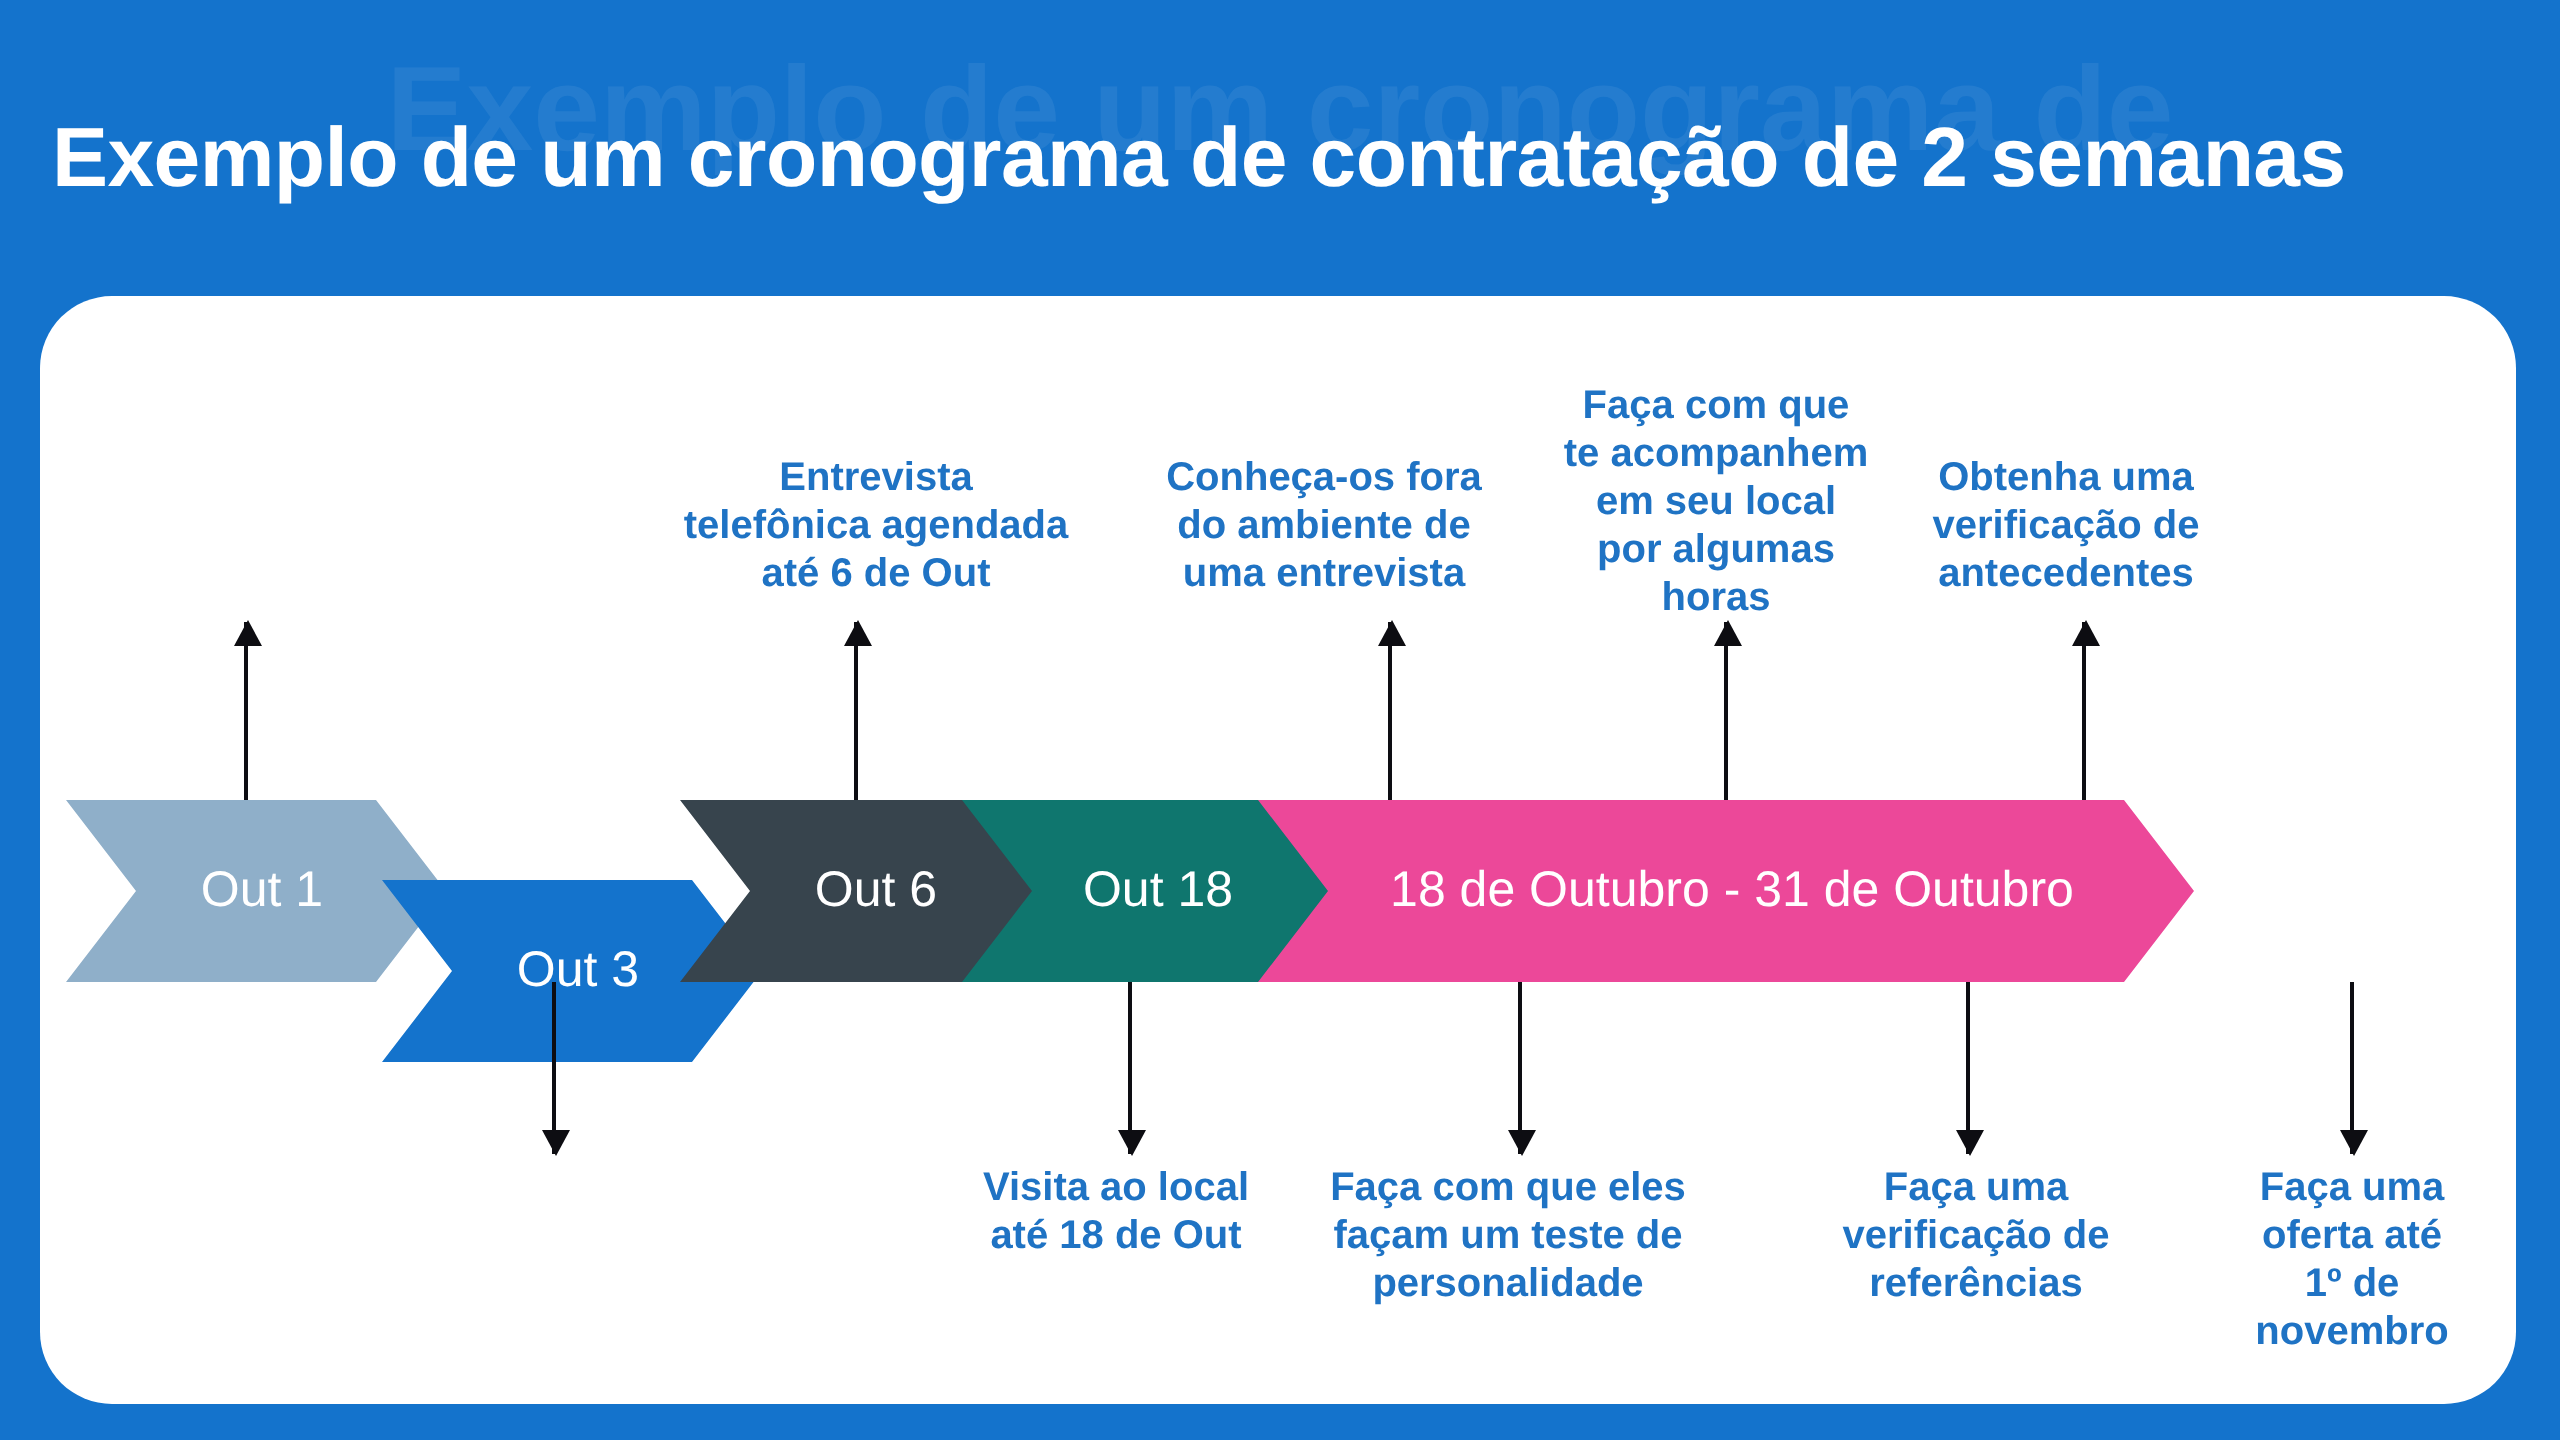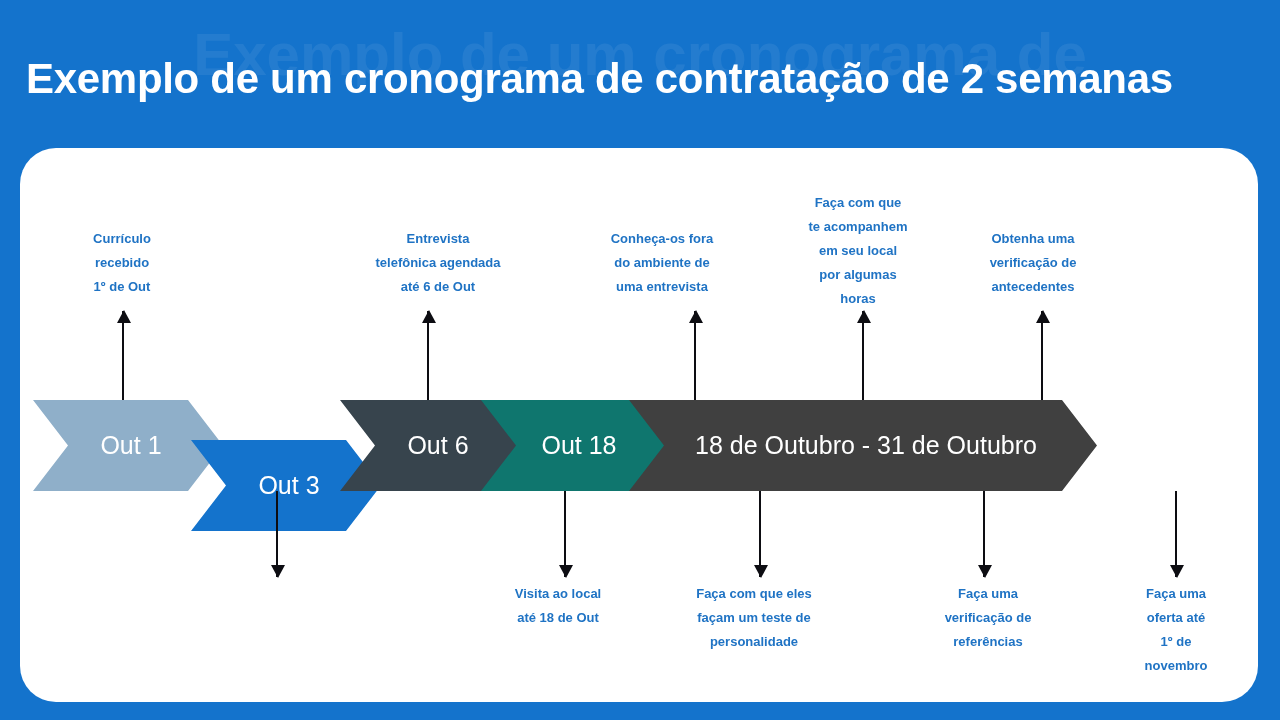--- a/index.html
+++ b/index.html
@@ -109,38 +109,37 @@
   }
   .arrow.down .head {
     bottom: -1px;
     border-top: 13px solid #0d0d12;
   }
 
   
   .lab {
     position: absolute;
     color: #1f73c4;
-    font-size: 13px;
+    font-size: 20px;
     font-weight: bold;
     line-height: 24px;
     text-align: center;
   }
   .lab.top { }
   .lab.bottom { }
 </style>
 </head>
 <body style="background: rgb(20, 115, 204);">
 
 <div class="watermark">Exemplo de um cronograma de</div>
 
 <div class="title">Exemplo de um cronograma de contratação de 2 semanas</div>
 
 <div class="card" style="background: rgb(255, 255, 255);">
 
-  <div class="lab top" style="left: 22px; top: 79px; width: 160px; color: rgb(31, 115, 196);">Currículo<br>recebido<br>1º de Out</div>
 
   <div class="lab top" style="left: 300px; top: 79px; width: 236px; color: rgb(31, 115, 196);">Entrevista<br>telefônica agendada<br>até 6 de Out</div>
 
   <div class="lab top" style="left: 547px; top: 79px; width: 190px; color: rgb(31, 115, 196);">Conheça-os fora<br>do ambiente de<br>uma entrevista</div>
 
   <div class="lab top" style="left: 752px; top: 43px; width: 172px; color: rgb(31, 115, 196);">Faça com que<br>te acompanhem<br>em seu local<br>por algumas<br>horas</div>
 
   <div class="lab top" style="left: 915px; top: 79px; width: 196px; color: rgb(31, 115, 196);">Obtenha uma<br>verificação de<br>antecedentes</div>
 
   <div class="arrow up" style="left:96px; top:163px; height:90px;">
@@ -175,21 +174,21 @@
     </div>
 
     <div class="chev" style="left: 320px; width: 190px; clip-path: polygon(0px 0px, 155px 0px, 190px 50%, 155px 100%, 0px 100%, 35px 50%); background: rgb(55, 68, 77);">
       <span class="lbl">Out 6</span>
     </div>
 
     <div class="chev" style="left: 461px; width: 190px; clip-path: polygon(0px 0px, 155px 0px, 190px 50%, 155px 100%, 0px 100%, 35px 50%); background: #0f766e;">
       <span class="lbl">Out 18</span>
     </div>
 
-    <div class="chev" style="left: 609px; width: 468px; clip-path: polygon(0px 0px, 433px 0px, 468px 50%, 433px 100%, 0px 100%, 35px 50%); background: #404040;">
+    <div class="chev" style="left: 609px; width: 468px; clip-path: polygon(0px 0px, 433px 0px, 468px 50%, 433px 100%, 0px 100%, 35px 50%); background: #ec4899;">
       <span class="lbl">18 de Outubro - 31 de Outubro</span>
     </div>
 
 
   </div>
 
   <div class="arrow down" style="left:250px; top:343px; height:86px;">
     <div class="stem"></div>
     <div class="head"></div>
   </div>

